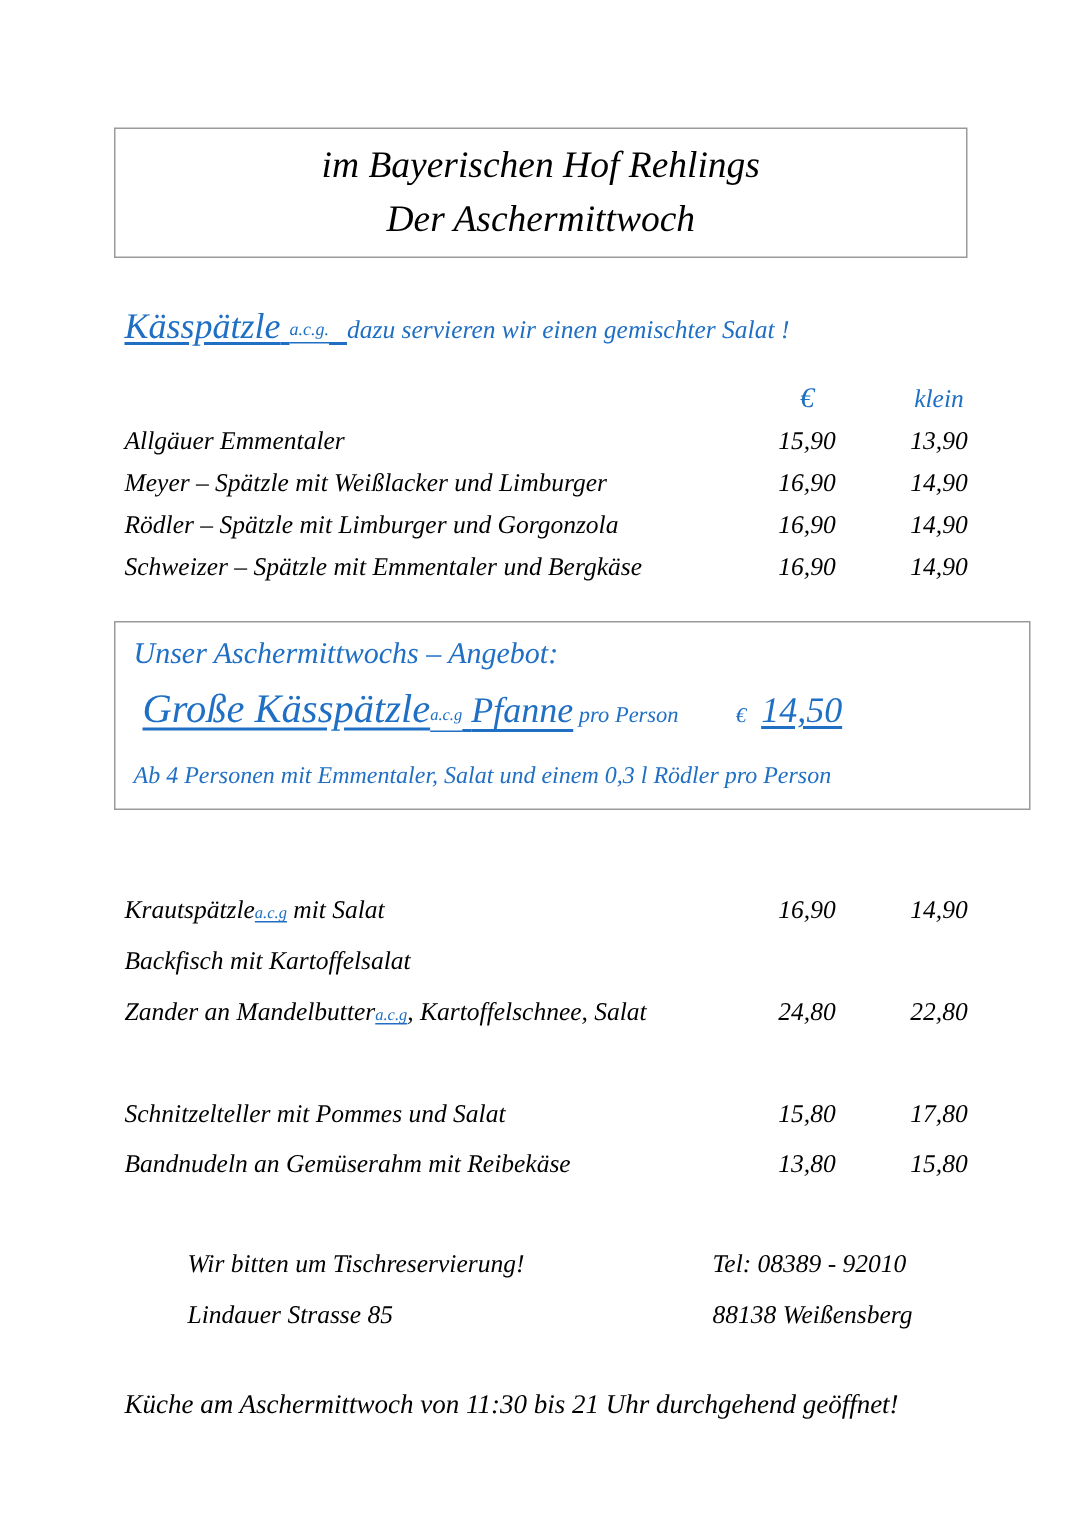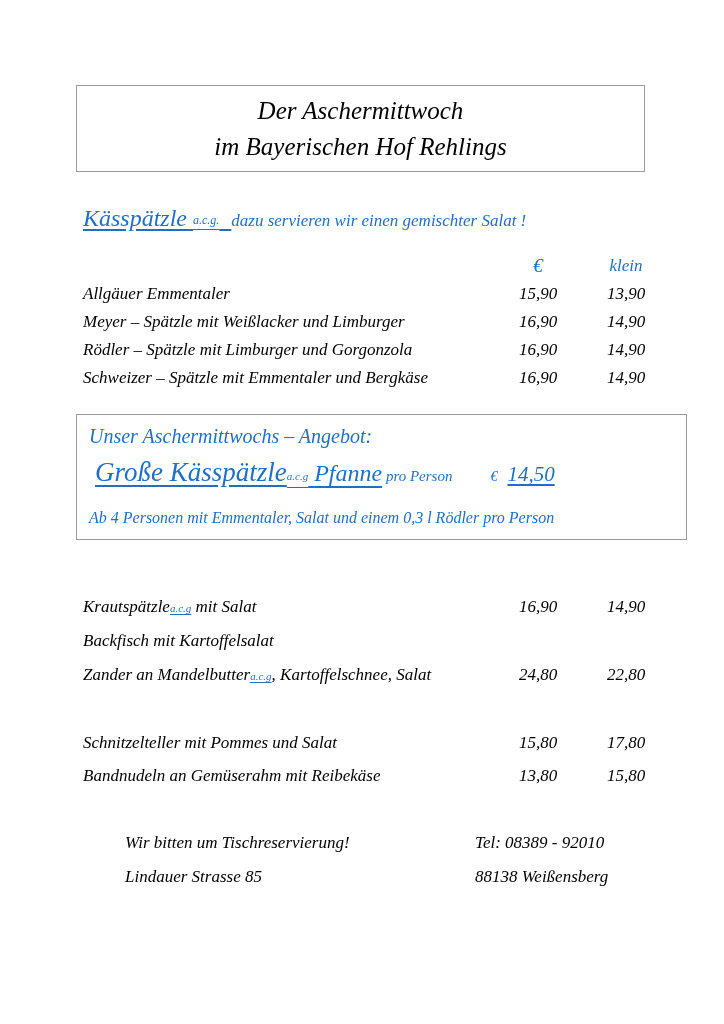--- a/index.html
+++ b/index.html
@@ -163,21 +163,21 @@
   .ol2-pp {
     font-size: 15px;
     text-decoration: none;
   }
   .ol2-eur {
     font-size: 14px;
     text-decoration: none;
     margin-left: 38px;
   }
   .ol2-price {
-    font-size: 21px;
+    font-size: 24px;
     text-decoration: underline;
     text-underline-offset: 3px;
     margin-left: 10px;
   }
   .offer-l3 {
     position: absolute;
     left: 12px;
     top: 94px;
     font-style: italic;
     font-size: 16px;
@@ -251,22 +251,22 @@
     font-size: 18px;
     white-space: nowrap;
   }
 </style>
 </head>
 <body>
 
 <div class="page">
 
   <div class="title-box">
+    <div class="title-line">im Bayerischen Hof Rehlings</div>
     <div class="title-line">Der Aschermittwoch</div>
-    <div class="title-line">im Bayerischen Hof Rehlings</div>
   </div>
 
   <div class="section-heading">
     <span class="sh-main">Kässpätzle</span><span class="sh-main">&nbsp;</span><span class="sh-aller">a.c.g.</span><span class="sh-gap">&nbsp;&nbsp;</span><span class="sh-rest">dazu servieren wir einen gemischter Salat !</span>
   </div>
 
   <div class="table1">
     <div class="trow thead">
       <span class="tp1">€</span>
       <span class="tp2">klein</span>
@@ -336,14 +336,15 @@
     <div class="crow">
       <span class="cleft">Wir bitten um Tischreservierung!</span>
       <span class="cright">Tel: 08389 - 92010</span>
     </div>
     <div class="crow">
       <span class="cleft">Lindauer Strasse 85</span>
       <span class="cright">88138 Weißensberg</span>
     </div>
   </div>
 
+  <div class="footer">Küche am Aschermittwoch von 11:30 bis 21 Uhr durchgehend geöffnet!</div>
 
 </div>
 
 </body></html>

